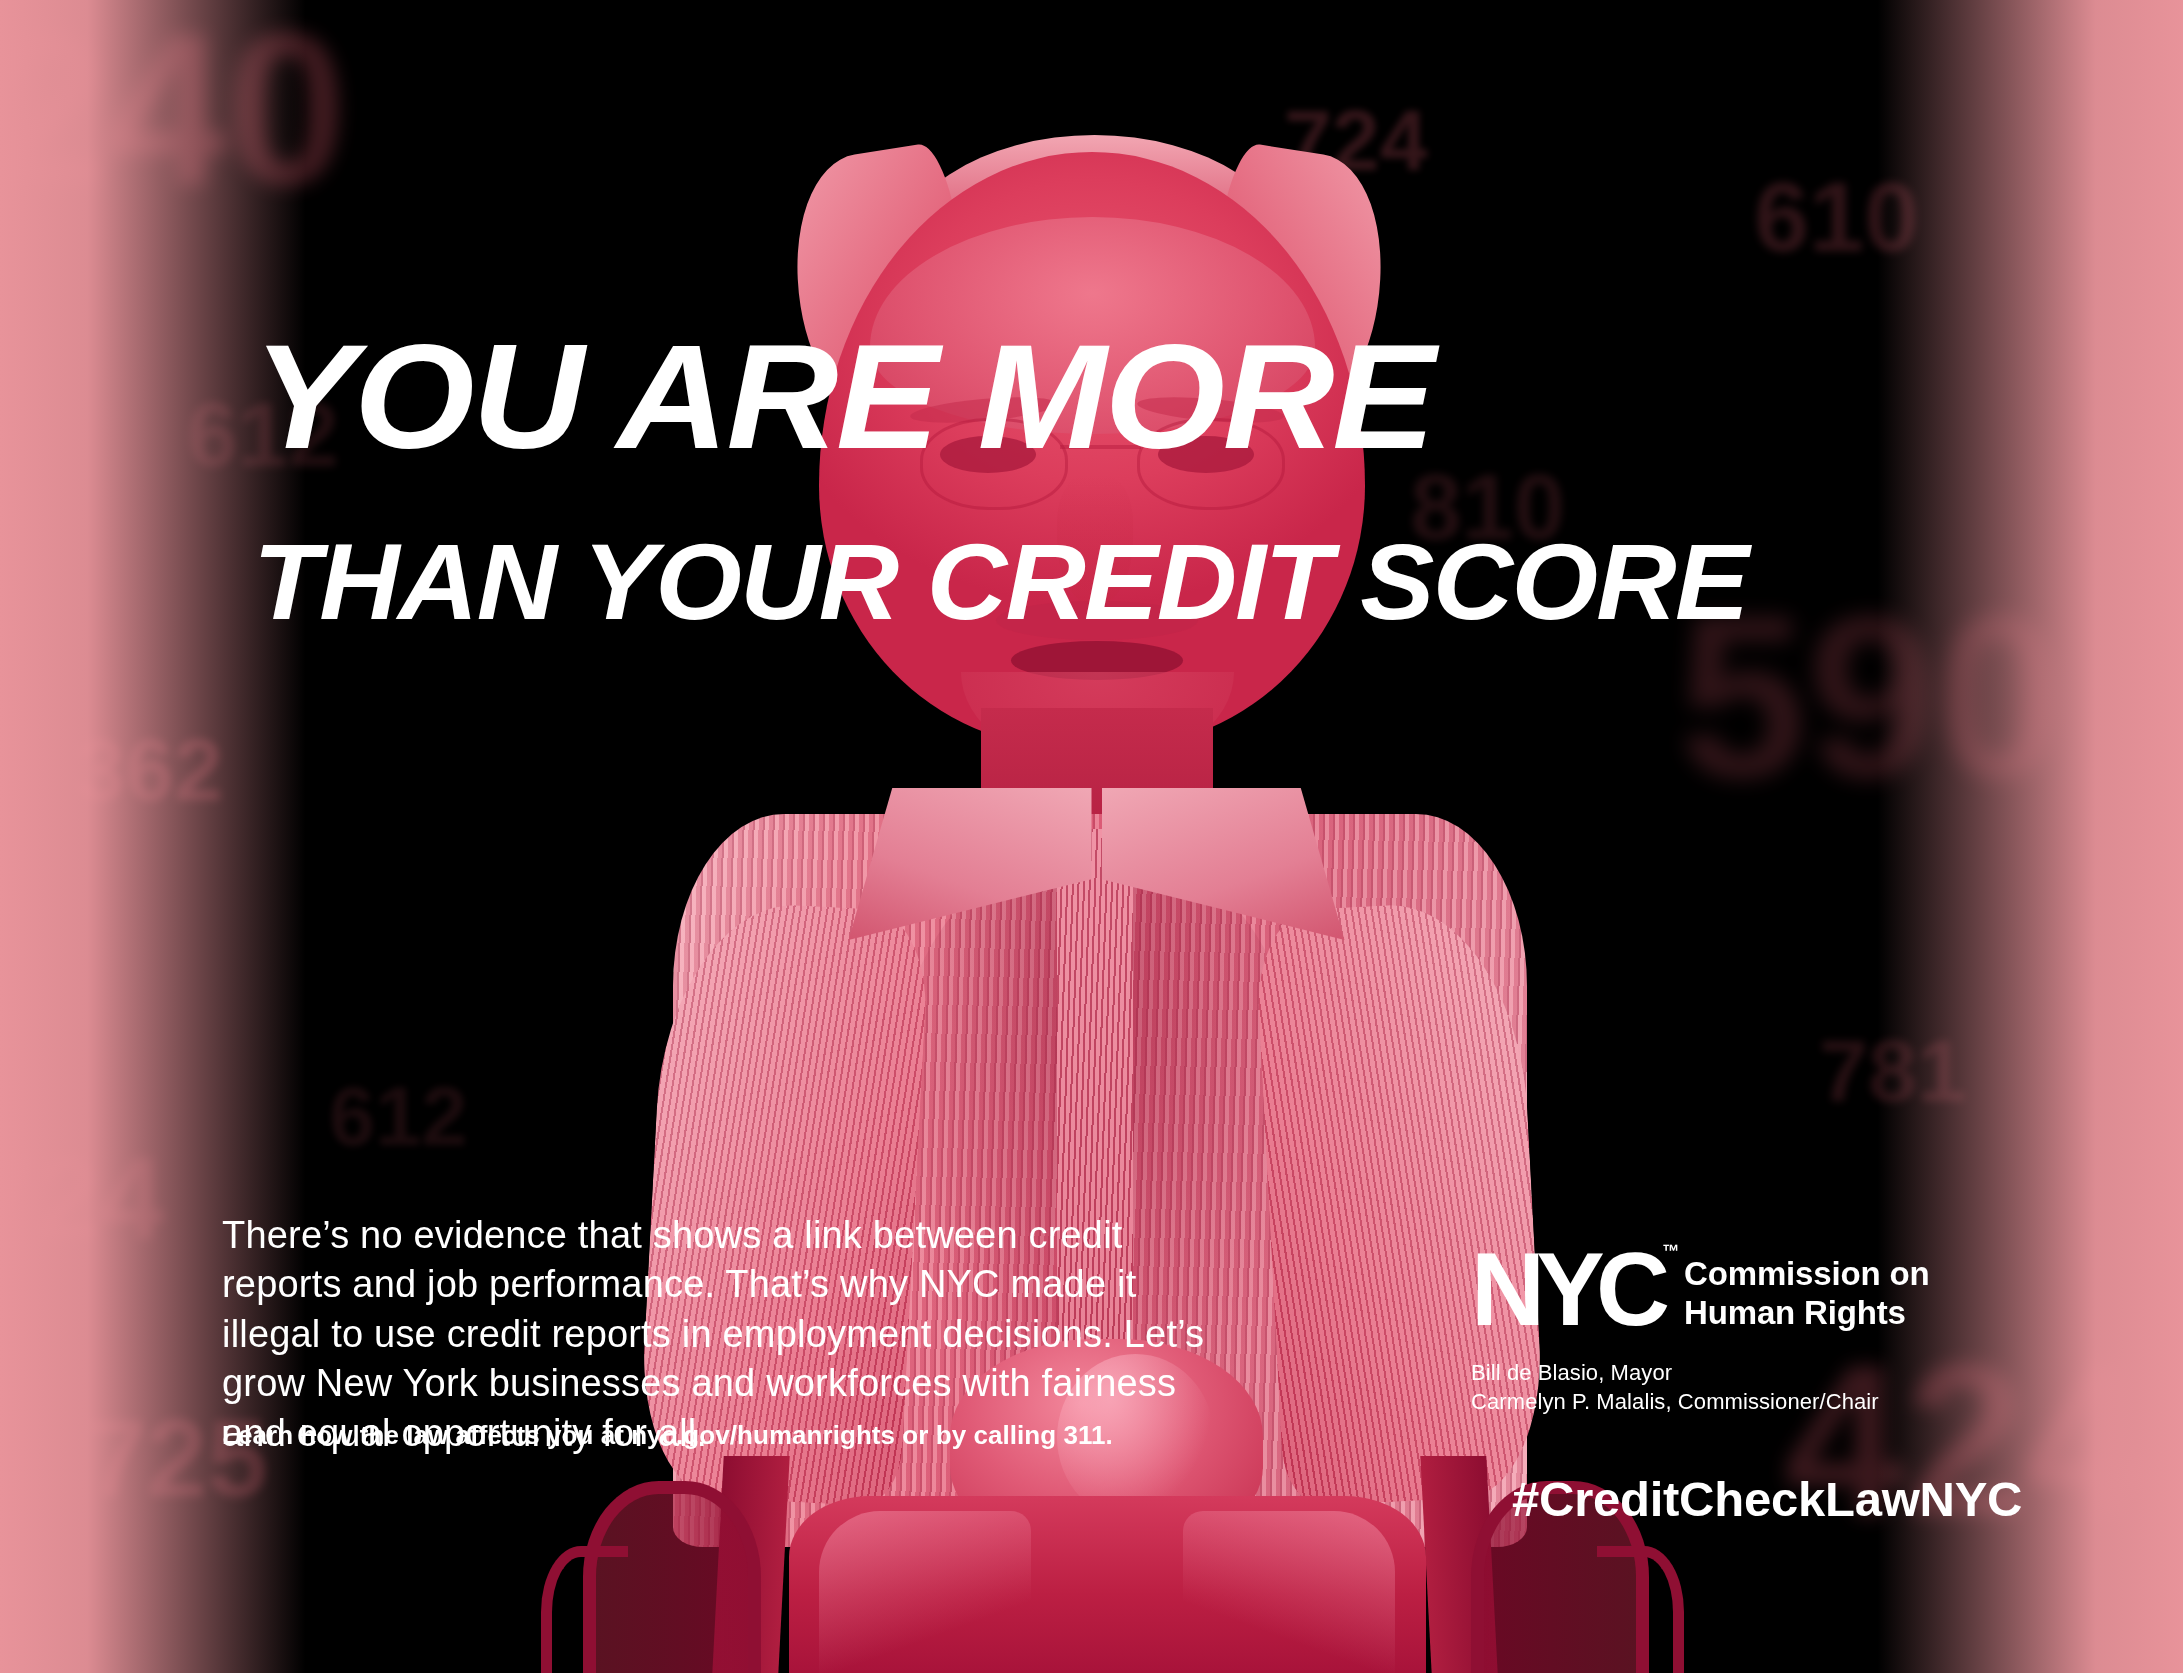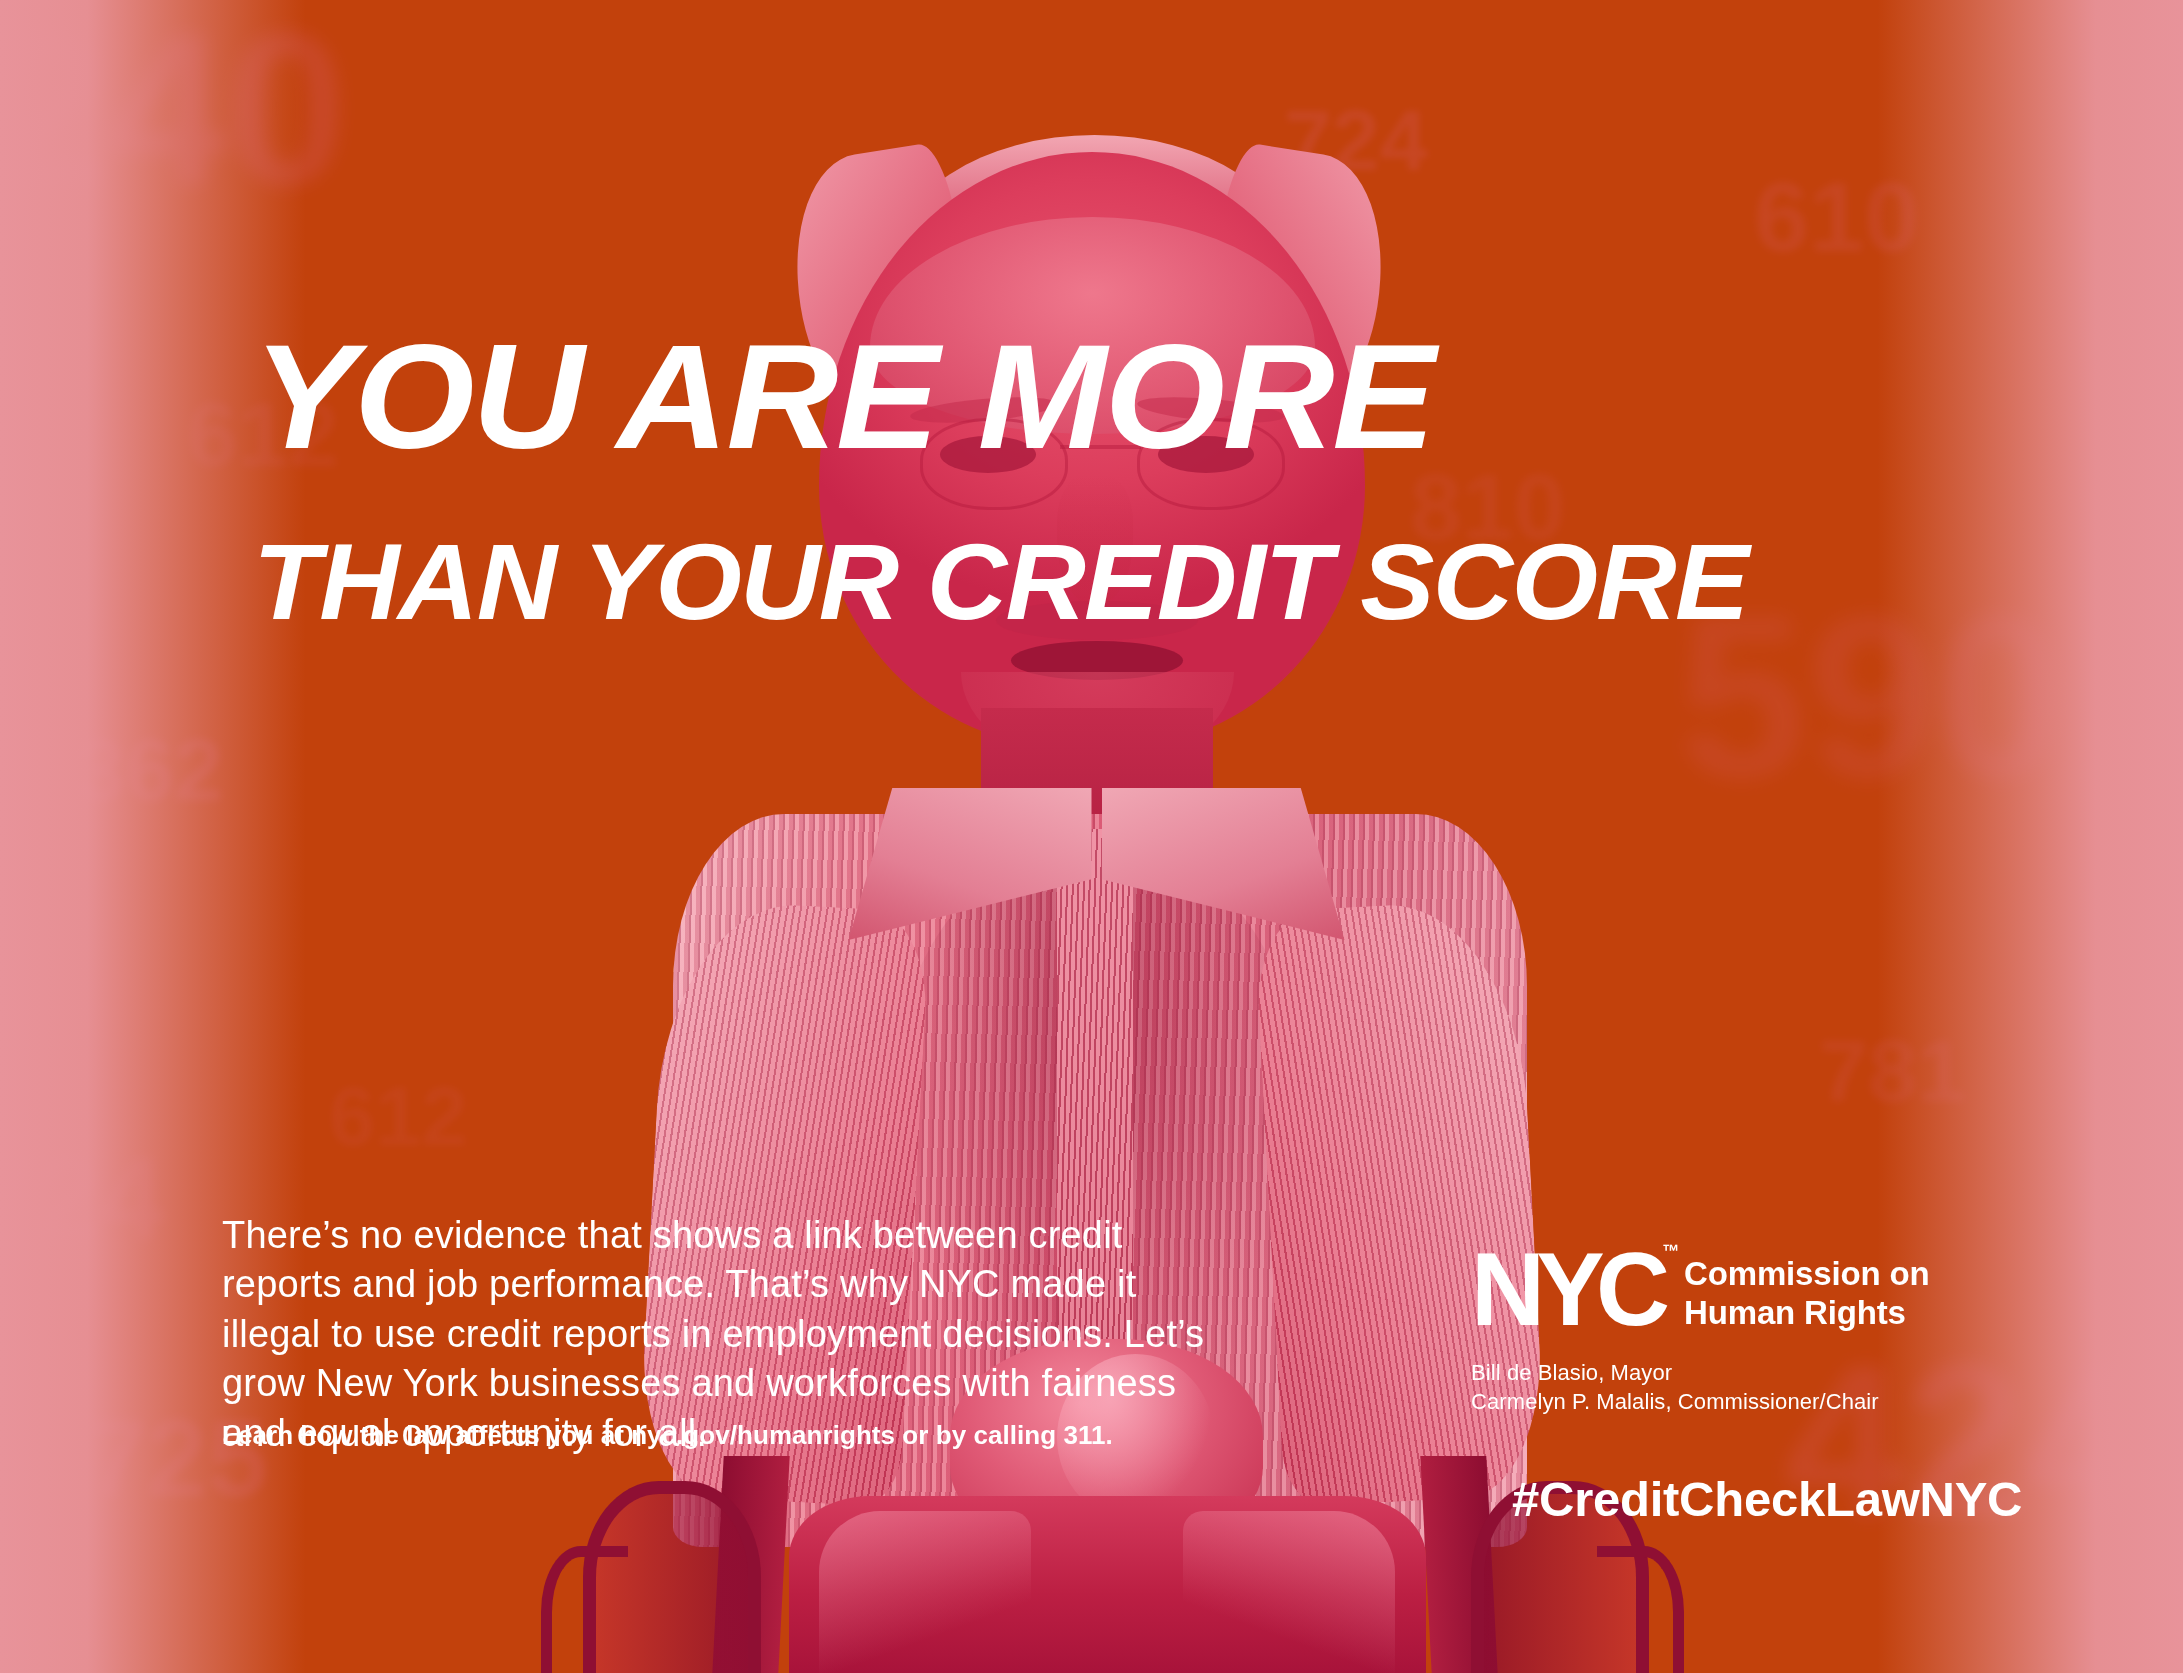--- a/index.html
+++ b/index.html
@@ -1,20 +1,20 @@
 <!DOCTYPE html>
 <html style="font-size:8px"><head>
 <meta charset="utf-8">
 <style>
   html,body{margin:0;padding:0;background:#1a1a1a;}
   #poster{
     position:relative;
     width:2183px;height:1674px;
     overflow:hidden;
-    background:#c2410c;
+    background:#000000;
     font-family:"Liberation Sans", sans-serif;
   }
 
   
   #bg-numbers{position:absolute;inset:0;overflow:hidden;z-index:1;}
   .bgnum{
     position:absolute;
     font-family:"Liberation Sans", sans-serif;
     font-weight:700;
     color:#d85a6b;

